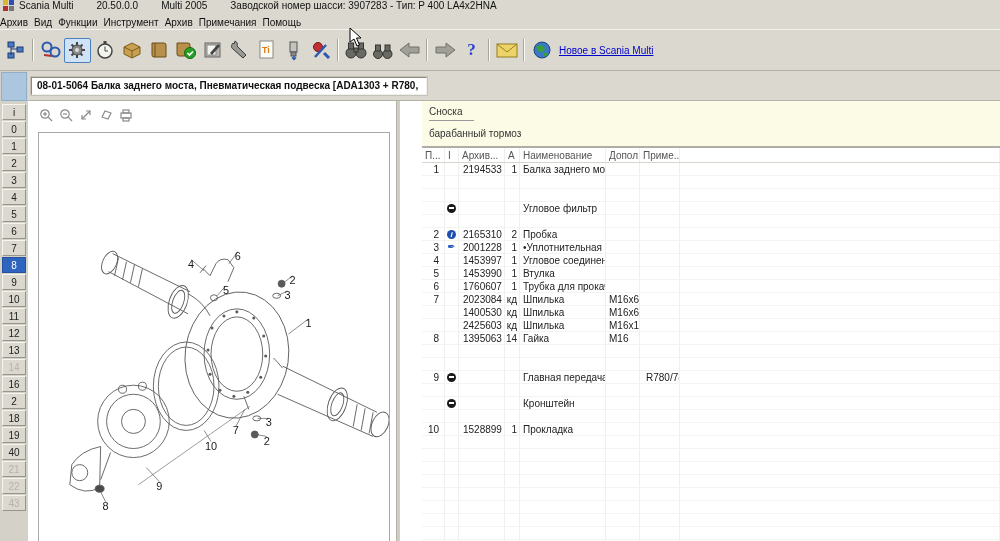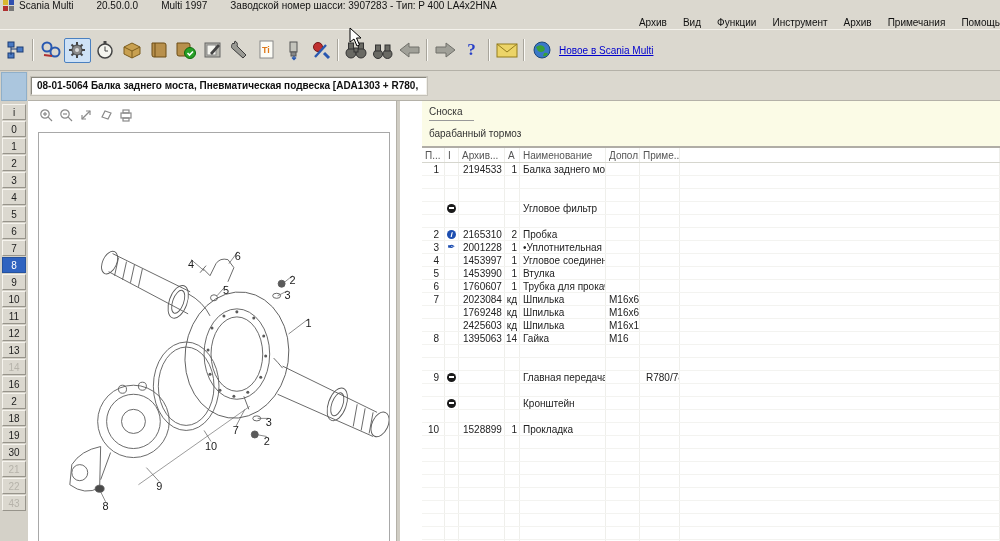--- a/index.html
+++ b/index.html
@@ -3,21 +3,21 @@
 <meta charset="utf-8">
 <style>
   * { box-sizing: border-box; margin:0; padding:0; }
   html,body { width:1000px; height:541px; overflow:hidden; }
   body { font-family:"Liberation Sans", sans-serif; background:#d9d6cd; position:relative; color:#111; }
 
   
   .titlebar { height:15px; display:flex; align-items:flex-start; gap:5px; padding-left:3px; background:#dbd8cf; font-size:10px; }
   .titlebar span { white-space:nowrap; }
   .tseg { margin-right:18px; }
-  .menubar { height:14px; display:flex; align-items:center; gap:16px; padding-left:6px; background:#dbd8cf; font-size:10px;justify-content:flex-end; }
+  .menubar { height:14px; display:flex; align-items:center; gap:6px; background:#dbd8cf; font-size:10px; }
   .toolbar { height:42px; background:#dbd8cf; border-top:1px solid #f4f2ec; border-bottom:1px solid #b4b1a8; display:flex; align-items:center; padding-left:2px; position:relative; }
   .tbtn { width:27px; height:25px; display:flex; align-items:center; justify-content:center; }
   .tbtn.pressed { background:#cfe2f6; border:1px solid #4a80c0; border-radius:2px; }
   .tsep { width:2px; height:22px; border-left:1px solid #a8a59c; border-right:1px solid #fbfaf6; margin:0 3px; }
   .weblink { font-size:10px; color:#0000cc; text-decoration:underline; margin-left:4px; }
   .helpmark { font-size:17px; font-weight:bold; color:#2840c8; font-family:"Liberation Serif", serif; }
 
   
   #content { height:483px; display:flex; }
   .navcol { width:28px; background:#d4d1c8; display:flex; flex-direction:column; }
@@ -71,21 +71,21 @@
 
 <div class="titlebar">
   <svg width="11" height="11">
     <rect x="0" y="0" width="5" height="5" fill="#d8b830"></rect>
       <rect x="6" y="0" width="5" height="5" fill="#3050b0"></rect>
     <rect x="0" y="6" width="5" height="5" fill="#b03030"></rect>
       <rect x="6" y="6" width="5" height="5" fill="#777"></rect>
   </svg>
   <span class="tseg">Scania Multi</span>
   <span class="tseg">20.50.0.0</span>
-  <span class="tseg">Multi 1997</span>
+  <span class="tseg">Multi 2005</span>
   <span class="tseg">Заводской номер шасси: 3907283 -  Тип: P 400 LA4x2HNA</span>
 </div>
 
 <div class="menubar" id="menubar">
     <span>Архив</span>
     <span>Вид</span>
     <span>Функции</span>
     <span>Инструмент</span>
     <span>Архив</span>
     <span>Примечания</span>
@@ -255,21 +255,21 @@
         <div class="navbtn">9</div>
         <div class="navbtn">10</div>
         <div class="navbtn">11</div>
         <div class="navbtn">12</div>
         <div class="navbtn">13</div>
         <div class="navbtn dis">14</div>
         <div class="navbtn">16</div>
         <div class="navbtn">2</div>
         <div class="navbtn">18</div>
         <div class="navbtn">19</div>
-        <div class="navbtn">30</div>
+        <div class="navbtn">40</div>
         <div class="navbtn dis">21</div>
         <div class="navbtn dis">22</div>
         <div class="navbtn dis">43</div>
       </div>
   </div>
 
   <div class="main-area">
     <div class="section-bar">
       <div class="section-title-box">08-01-5064 Балка заднего моста, Пневматическая подвеска [ADA1303 + R780,</div>
     </div>
@@ -538,21 +538,21 @@
               <div class="tcell c-num">2023084</div>
               <div class="tcell c-qty">кд</div>
               <div class="tcell c-name">Шпилька</div>
               <div class="tcell c-extra">M16x65</div>
               <div class="tcell c-note"></div>
               <div class="tcell c-rest"></div>
             </div>
             <div class="trow">
               <div class="tcell c-pos"></div>
               <div class="tcell c-info"></div>
-              <div class="tcell c-num">1769248</div>
+              <div class="tcell c-num">1400530</div>
               <div class="tcell c-qty">кд</div>
               <div class="tcell c-name">Шпилька</div>
               <div class="tcell c-extra">M16x65</div>
               <div class="tcell c-note"></div>
               <div class="tcell c-rest"></div>
             </div>
             <div class="trow">
               <div class="tcell c-pos"></div>
               <div class="tcell c-info"></div>
               <div class="tcell c-num">2425603</div>

